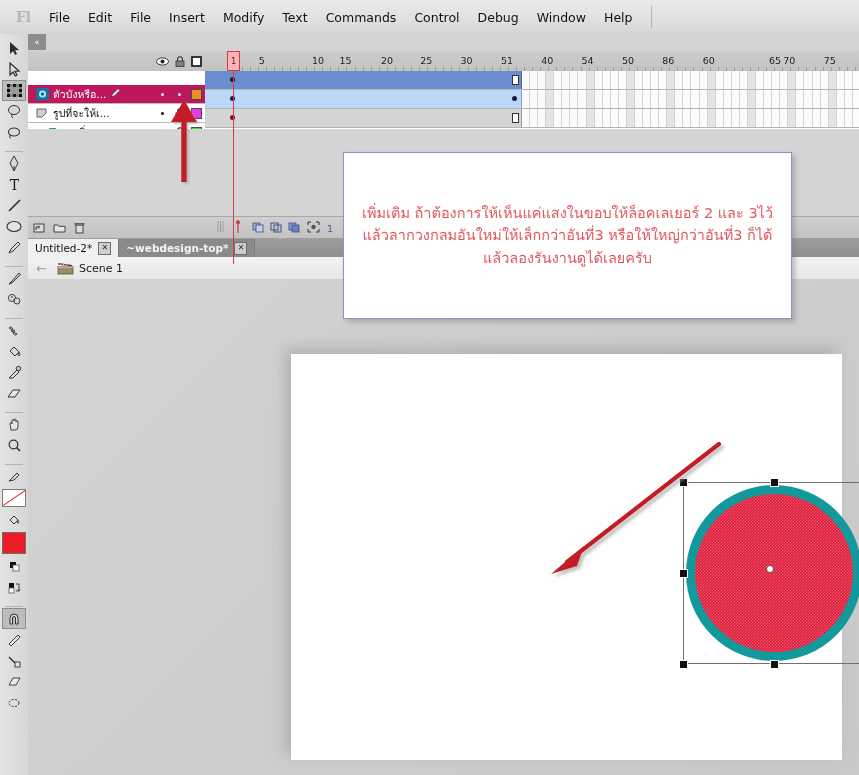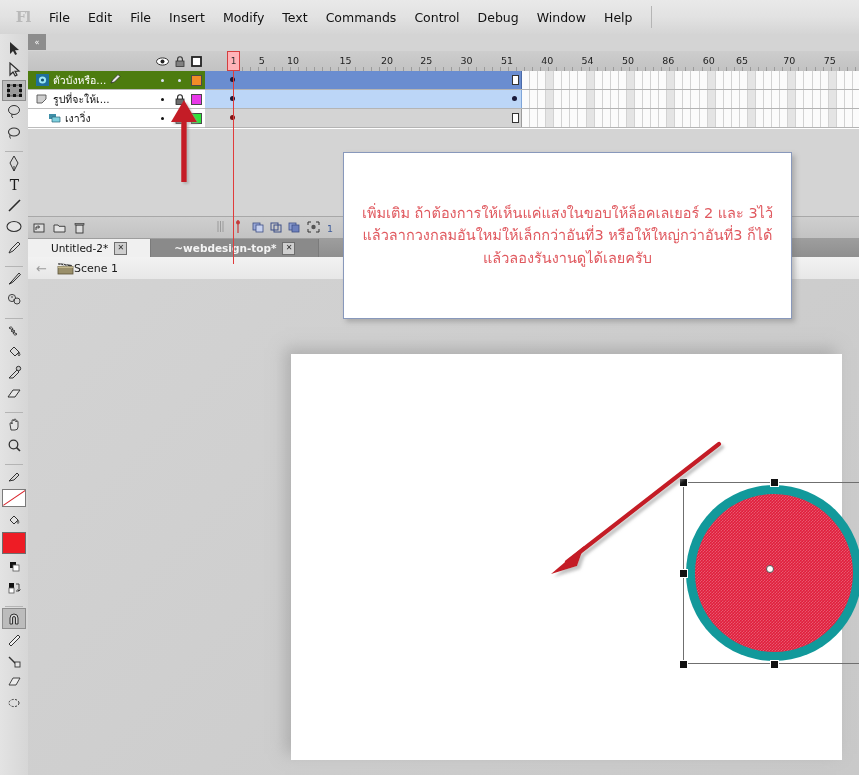--- a/index.html
+++ b/index.html
@@ -89,21 +89,21 @@
   }
   #playhead-line{
     position:absolute;left:205px;top:37px;width:1px;height:193px;background:#e03b3b;z-index:7;
   }
   
   #layers{position:absolute;left:0;top:37px;width:177px;height:58px;background:#fff;}
   .lrow{
     position:relative;height:19px;box-sizing:border-box;
     border-bottom:1px solid #bcbcbc;display:flex;align-items:center;
   }
-  .lrow.sel{background:#4d7c0f;}
+  .lrow.sel{background:#be185d;margin-top:14px;}
   .lrow.sel .lname{color:#fff;}
   .lrow.plain{background:#fff;}
   .licon{width:16px;margin-left:6px;display:flex;align-items:center;justify-content:center;}
   .licon.indent{margin-left:18px;}
   .lname{font-size:10.5px;color:#111;margin-left:3px;white-space:nowrap;overflow:hidden;max-width:78px;}
   .lpencil{margin-left:4px;}
   .lcols{position:absolute;right:0;top:0;height:19px;display:flex;align-items:center;}
   .lcol{width:17px;height:19px;display:flex;align-items:center;justify-content:center;}
   .dot{width:3px;height:3px;border-radius:50%;background:#111;}
   .dot.w{background:#dbe4f5;}
@@ -127,39 +127,39 @@
   
   #lyr-filler{position:absolute;left:0;top:95px;width:177px;height:87px;background:#d4d4d4;}
   #frm-filler{position:absolute;left:177px;top:95px;width:654px;height:87px;background:#d4d4d4;}
   
   #doctabs{
     position:absolute;left:28px;top:238px;width:831px;height:19px;
     background:linear-gradient(to bottom,#9e9e9e,#8f8f8f);
     display:flex;align-items:flex-end;
   }
   .dtab{
-    height:18px;line-height:18px;padding:0 23px;font-size:10.5px;
+    height:18px;line-height:18px;padding:0 7px;font-size:10.5px;
     display:flex;align-items:center;cursor:default;border-right:1px solid #7b7b7b;
   }
   .dtab.active{background:#f0f0f0;color:#111;}
   .dtab.inactive{background:#8a8a8a;color:#f4f4f4;font-weight:bold;}
   .tabx{
     display:inline-block;width:11px;height:11px;margin-left:6px;
     border:1px solid #6e6e6e;background:#cfcfcf;color:#333;
     font-size:8px;line-height:10px;text-align:center;
   }
   
   #crumbbar{
     position:absolute;left:28px;top:257px;width:831px;height:22px;
     background:linear-gradient(to bottom,#f2f2f2,#e7e7e7);
     border-bottom:1px solid #b0b0b0;display:flex;align-items:center;
   }
   #back-arrow{margin-left:8px;color:#9a9a9a;font-size:13px;}
   #scene-ico{margin-left:10px;display:flex;align-items:center;}
-  #scene-label{font-size:11px;color:#1a1a1a;}
+  #scene-label{margin-left:5px;font-size:11px;color:#1a1a1a;}
   
   #workarea{
     position:absolute;left:28px;top:279px;width:831px;height:496px;
     background:linear-gradient(135deg,#d3d3d3,#c9c9c9);
   }
   #stage{
     position:absolute;left:263px;top:75px;width:551px;height:406px;
     background:#fff;box-shadow:-6px -6px 14px rgba(150,150,150,.55);
   }
   
@@ -494,32 +494,32 @@
         <div class="rtick" style="left: 585.33px;"></div>
         <div class="rtick" style="left: 593.4px;"></div>
         <div class="rtick" style="left: 601.47px;"></div>
         <div class="rtick" style="left: 609.54px;"></div>
         <div class="rtick" style="left: 617.61px;"></div>
         <div class="rtick" style="left: 625.68px;"></div>
         <div class="rtick" style="left: 633.75px;"></div>
         <div class="rtick" style="left: 641.82px;"></div>
         <div class="rtick" style="left: 649.89px;"></div>
         <div class="rk" style="left: 53.78px;">5</div>
-        <div class="rk" style="left: 82px;">10</div>
+        <div class="rk" style="left: 107px;">10</div>
         <div class="rk" style="left: 134.48px;">15</div>
         <div class="rk" style="left: 176px;">20</div>
         <div class="rk" style="left: 215.18px;">25</div>
         <div class="rk" style="left: 255.53px;">30</div>
         <div class="rk" style="left: 295.88px;">51</div>
         <div class="rk" style="left: 336.23px;">40</div>
         <div class="rk" style="left: 376.58px;">54</div>
         <div class="rk" style="left: 416.93px;">50</div>
         <div class="rk" style="left: 457.28px;">86</div>
         <div class="rk" style="left: 497.63px;">60</div>
-        <div class="rk" style="left: 531px;">65</div>
+        <div class="rk" style="left: 564px;">65</div>
         <div class="rk" style="left: 578.33px;">70</div>
         <div class="rk" style="left: 618.68px;">75</div>
       </div>
   </div>
 
   <div id="playhead-head">1</div>
   <div id="playhead-line"></div>
 
   <div id="layers">
 

